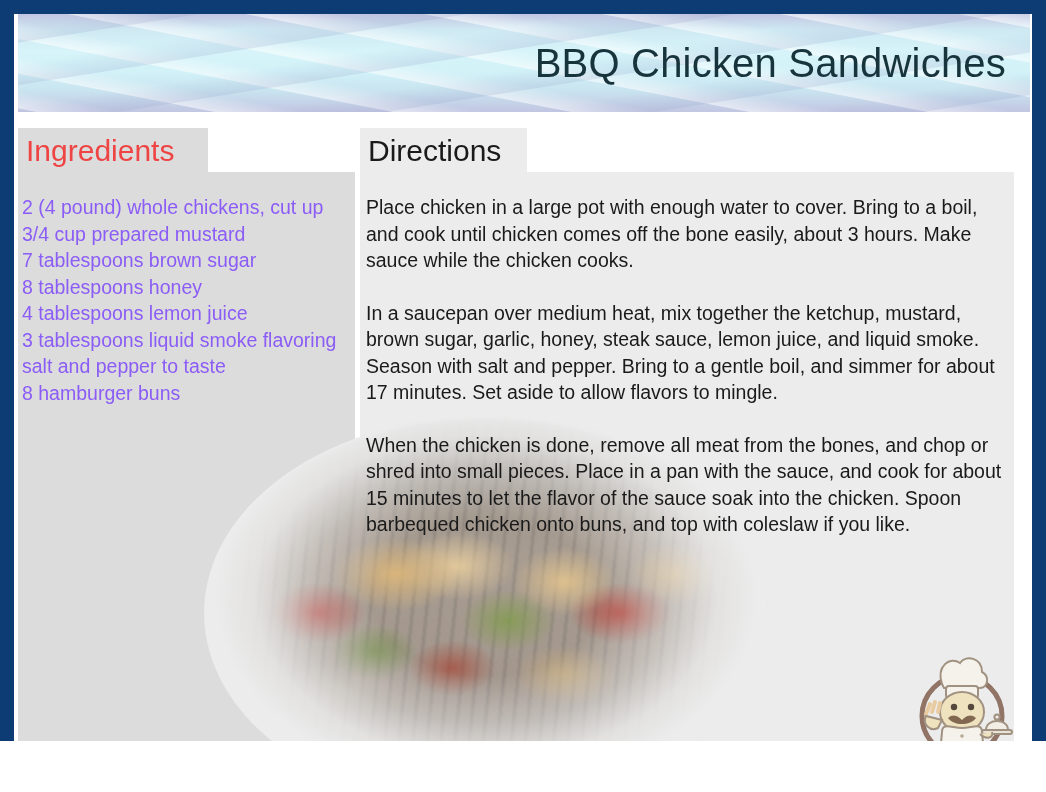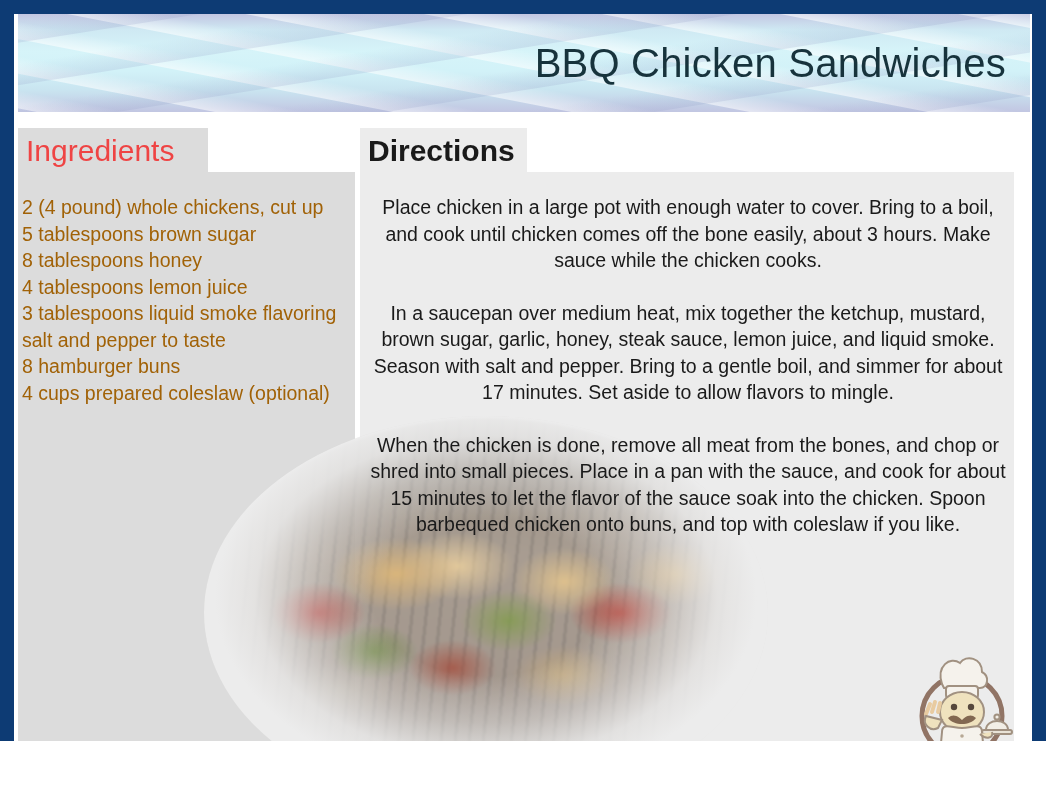--- a/index.html
+++ b/index.html
@@ -158,21 +158,21 @@
     height: 606px;
     background: #dcdcdc;
   }
   .ing-list {
     position: absolute;
     left: 8px;
     top: 180px;
     width: 322px;
     font-size: 19.5px;
     line-height: 26.5px;
-    color: #a16207;
+    color: #8b5cf6;
     z-index: 4;
   }
   .ing-list .item { display: block; }
 
   
   .dir-head-box {
     position: absolute;
     left: 346px;
     top: 114px;
     width: 167px;
@@ -180,21 +180,20 @@
     background: #ececec;
   }
   .dir-head-text {
     position: absolute;
     left: 354px;
     top: 119px;
     font-size: 30px;
     line-height: 36px;
     color: #1a1a1a;
     z-index: 4;
-    font-weight: bold;
   }
   .dir-panel {
     position: absolute;
     left: 346px;
     top: 158px;
     width: 654px;
     height: 606px;
     background: #ececec;
   }
   .dir-body {
@@ -202,21 +201,20 @@
     left: 352px;
     top: 180px;
     width: 644px;
     font-size: 19.5px;
     line-height: 26.5px;
     color: #1a1a1a;
     z-index: 4;
   }
   .dir-body p {
     margin: 0 0 26px 0;
-    text-align: center;
   }
   .dir-body p:last-child { margin-bottom: 0; }
 
   
   .chef-logo {
     position: absolute;
     right: 6px;
     bottom: 10px;
     width: 124px;
     height: 122px;
@@ -237,27 +235,27 @@
       <div class="photo"></div>
       <div class="photo-fade"></div>
     </div>
 
     <div class="ing-panel"></div>
     <div class="ing-head-box"></div>
     <div class="ing-head-text">Ingredients</div>
 
     <div class="ing-list">
       <span class="item">2 (4 pound) whole chickens, cut up</span>
-      <span class="item">5 tablespoons brown sugar</span>
+      <span class="item">3/4 cup prepared mustard</span>
+      <span class="item">7 tablespoons brown sugar</span>
       <span class="item">8 tablespoons honey</span>
       <span class="item">4 tablespoons lemon juice</span>
       <span class="item">3 tablespoons liquid smoke flavoring</span>
       <span class="item">salt and pepper to taste</span>
       <span class="item">8 hamburger buns</span>
-      <span class="item">4 cups prepared coleslaw (optional)</span>
     </div>
 
     <div class="dir-panel"></div>
     <div class="dir-head-box"></div>
     <div class="dir-head-text">Directions</div>
 
     <div class="dir-body">
       <p>Place chicken in a large pot with enough water to cover. Bring to a boil, and cook until chicken comes off the bone easily, about 3 hours. Make sauce while the chicken cooks.</p>
       <p>In a saucepan over medium heat, mix together the ketchup, mustard, brown sugar, garlic, honey, steak sauce, lemon juice, and liquid smoke. Season with salt and pepper. Bring to a gentle boil, and simmer for about 17 minutes. Set aside to allow flavors to mingle.</p>
       <p>When the chicken is done, remove all meat from the bones, and chop or shred into small pieces. Place in a pan with the sauce, and cook for about 15 minutes to let the flavor of the sauce soak into the chicken. Spoon barbequed chicken onto buns, and top with coleslaw if you like.</p>

